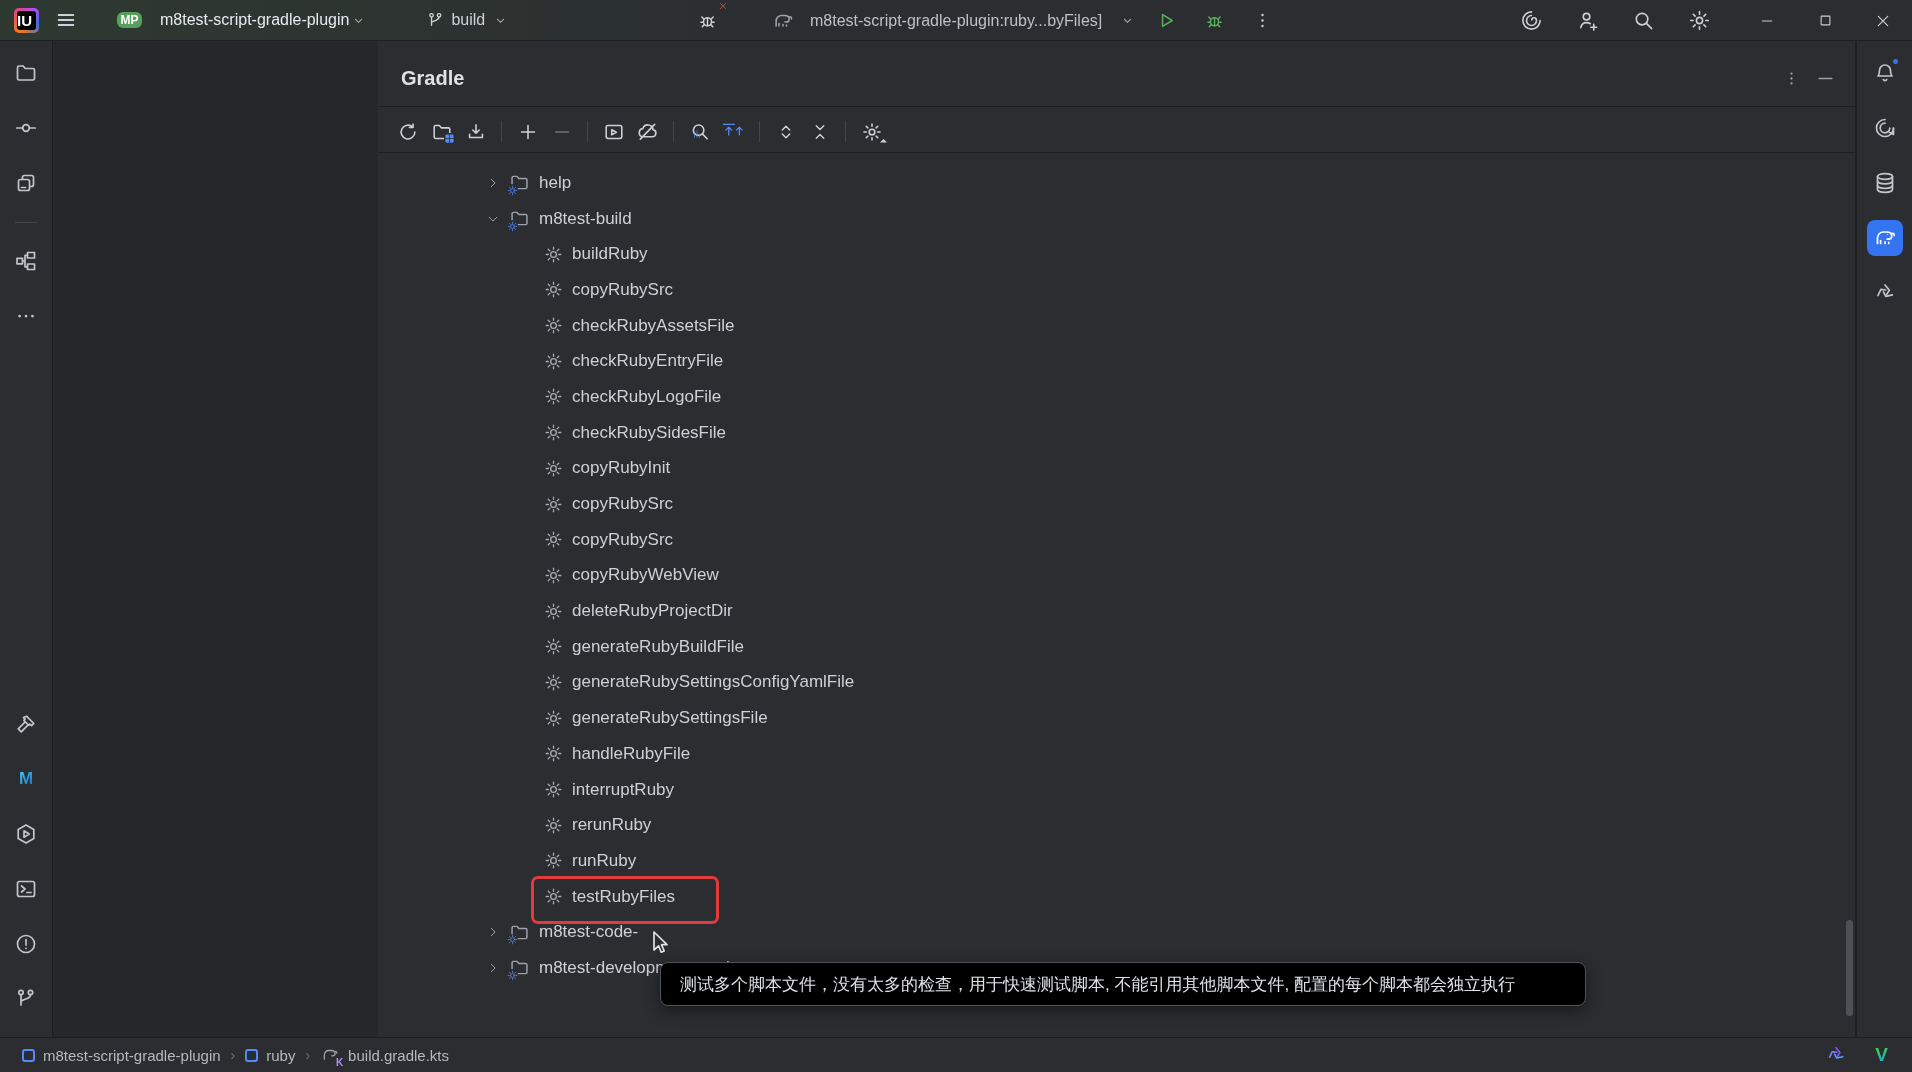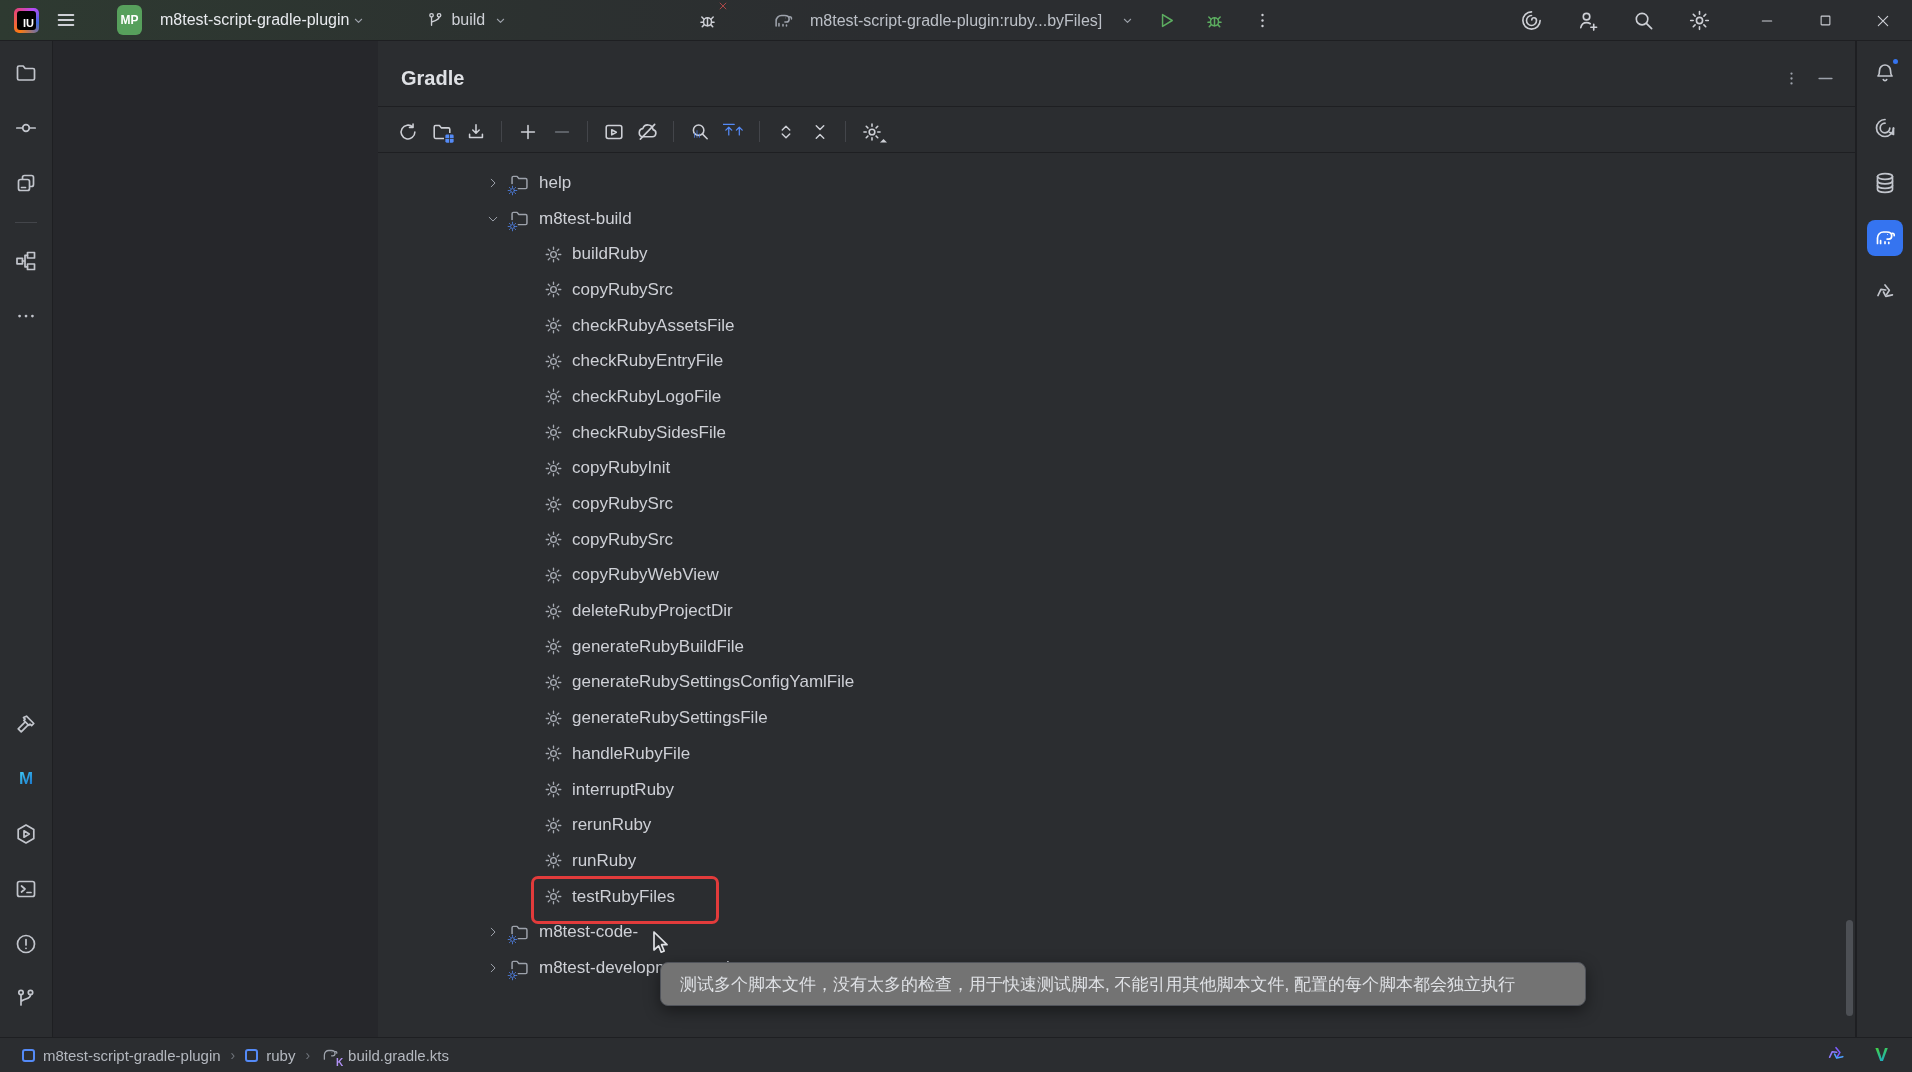--- a/index.html
+++ b/index.html
@@ -17,23 +17,23 @@
   .titlebar {
     position:absolute; top:0; left:0; width:1912px; height:41px;
     background:linear-gradient(90deg,#2e3a31 0%,#2c3130 28%,#2b2d30 46%);
     border-bottom:1px solid #1e1f22;
     display:flex; align-items:center;
   }
   .tb-left { display:flex; align-items:center; gap:10px; padding-left:14px; }
   .ij-logo { width:25px; height:25px; border-radius:5px; position:relative;
     background:conic-gradient(from 210deg,#f97a12,#e3437b 30%,#b74af7 50%,#3a6ce0 70%,#f97a12); }
   .ij-logo .in { position:absolute; inset:3px; background:#000; border-radius:3px;
-    color:#fff; font-size:11px; font-weight:bold; display:flex; align-items:flex-end; padding:1px 6px;text-align:right; }
+    color:#fff; font-size:15px; font-weight:bold; display:flex; align-items:flex-end; padding:1px 0;text-align:right; }
   .ibtn { min-width:34px; height:34px; border-radius:6px; display:flex; align-items:center; justify-content:center; color:#ced0d6; }
-  .avatar { width:25px; height:30px; border-radius:6px; background:#57a05c; color:#fff;
+  .avatar { width:25px; height:16px; border-radius:6px; background:#57a05c; color:#fff;
     font-size:12px; font-weight:bold; display:flex; align-items:center; justify-content:center; margin-left:24px; }
   .tb-name { font-size:16px; color:#e8eaee; margin-left:4px; }
   .chev-s { color:#9da2ab; margin-left:2px; }
   .tb-branch { display:flex; align-items:center; gap:6px; margin-left:46px; color:#ced0d6; font-size:16px; }
   .tb-center { position:absolute; left:690px; top:0; height:41px; display:flex; align-items:center; gap:14px; }
   .runcfg { display:flex; align-items:center; gap:16px; color:#bcc0c7; font-size:16px; margin-left:34px; }
   .green { color:#5cad60; }
   .tb-right { position:absolute; right:0; top:0; height:41px; display:flex; align-items:center; }
   .tb-right .gap { width:22px; }
   .wctl { width:58px; height:41px; display:flex; align-items:center; justify-content:center; color:#ced0d6; }
@@ -85,21 +85,21 @@
   .gico .mini { position:absolute; left:-3px; bottom:-3px; color:#548af7; background:#2b2d30; border-radius:50%; padding:0.5px; }
   .gear { width:19px; height:19px; margin-right:9px; color:#a7abb3; }
   .row .label { white-space:nowrap; }
   .row.highlighted::after { content:""; position:absolute; left:153px; top:-3px; width:182px; height:42px;
     border:3px solid #e23b3b; border-radius:7px; pointer-events:none; }
 
   .vthumb { position:absolute; right:2px; top:879px; width:7px; height:96px; background:#4d5055; border-radius:4px; }
 
   
   .tooltip { position:absolute; left:660px; top:962px; height:44px; width:926px;
-    background:#737373; border:1px solid #50535a; border-radius:8px;
+    background:#000000; border:1px solid #50535a; border-radius:8px;
     box-shadow:0 5px 16px rgba(0,0,0,.45);
     display:flex; align-items:center; padding:0 19px; font-size:17px; color:#dfe1e5; white-space:nowrap; z-index:30; }
   .cursor { position:absolute; left:648px; top:930px; z-index:40; }
 
   
   .statusbar { position:absolute; left:0; right:0; bottom:0; height:35px; background:#2b2d30;
     border-top:1px solid #1e1f22; display:flex; align-items:center; padding:0 24px 0 22px;
     font-size:15px; color:#b4b8bf; }
   .crumb { display:flex; align-items:center; gap:8px; }
   .mod-ico { width:13px; height:13px; border:2px solid #548af7; border-radius:3px; }

